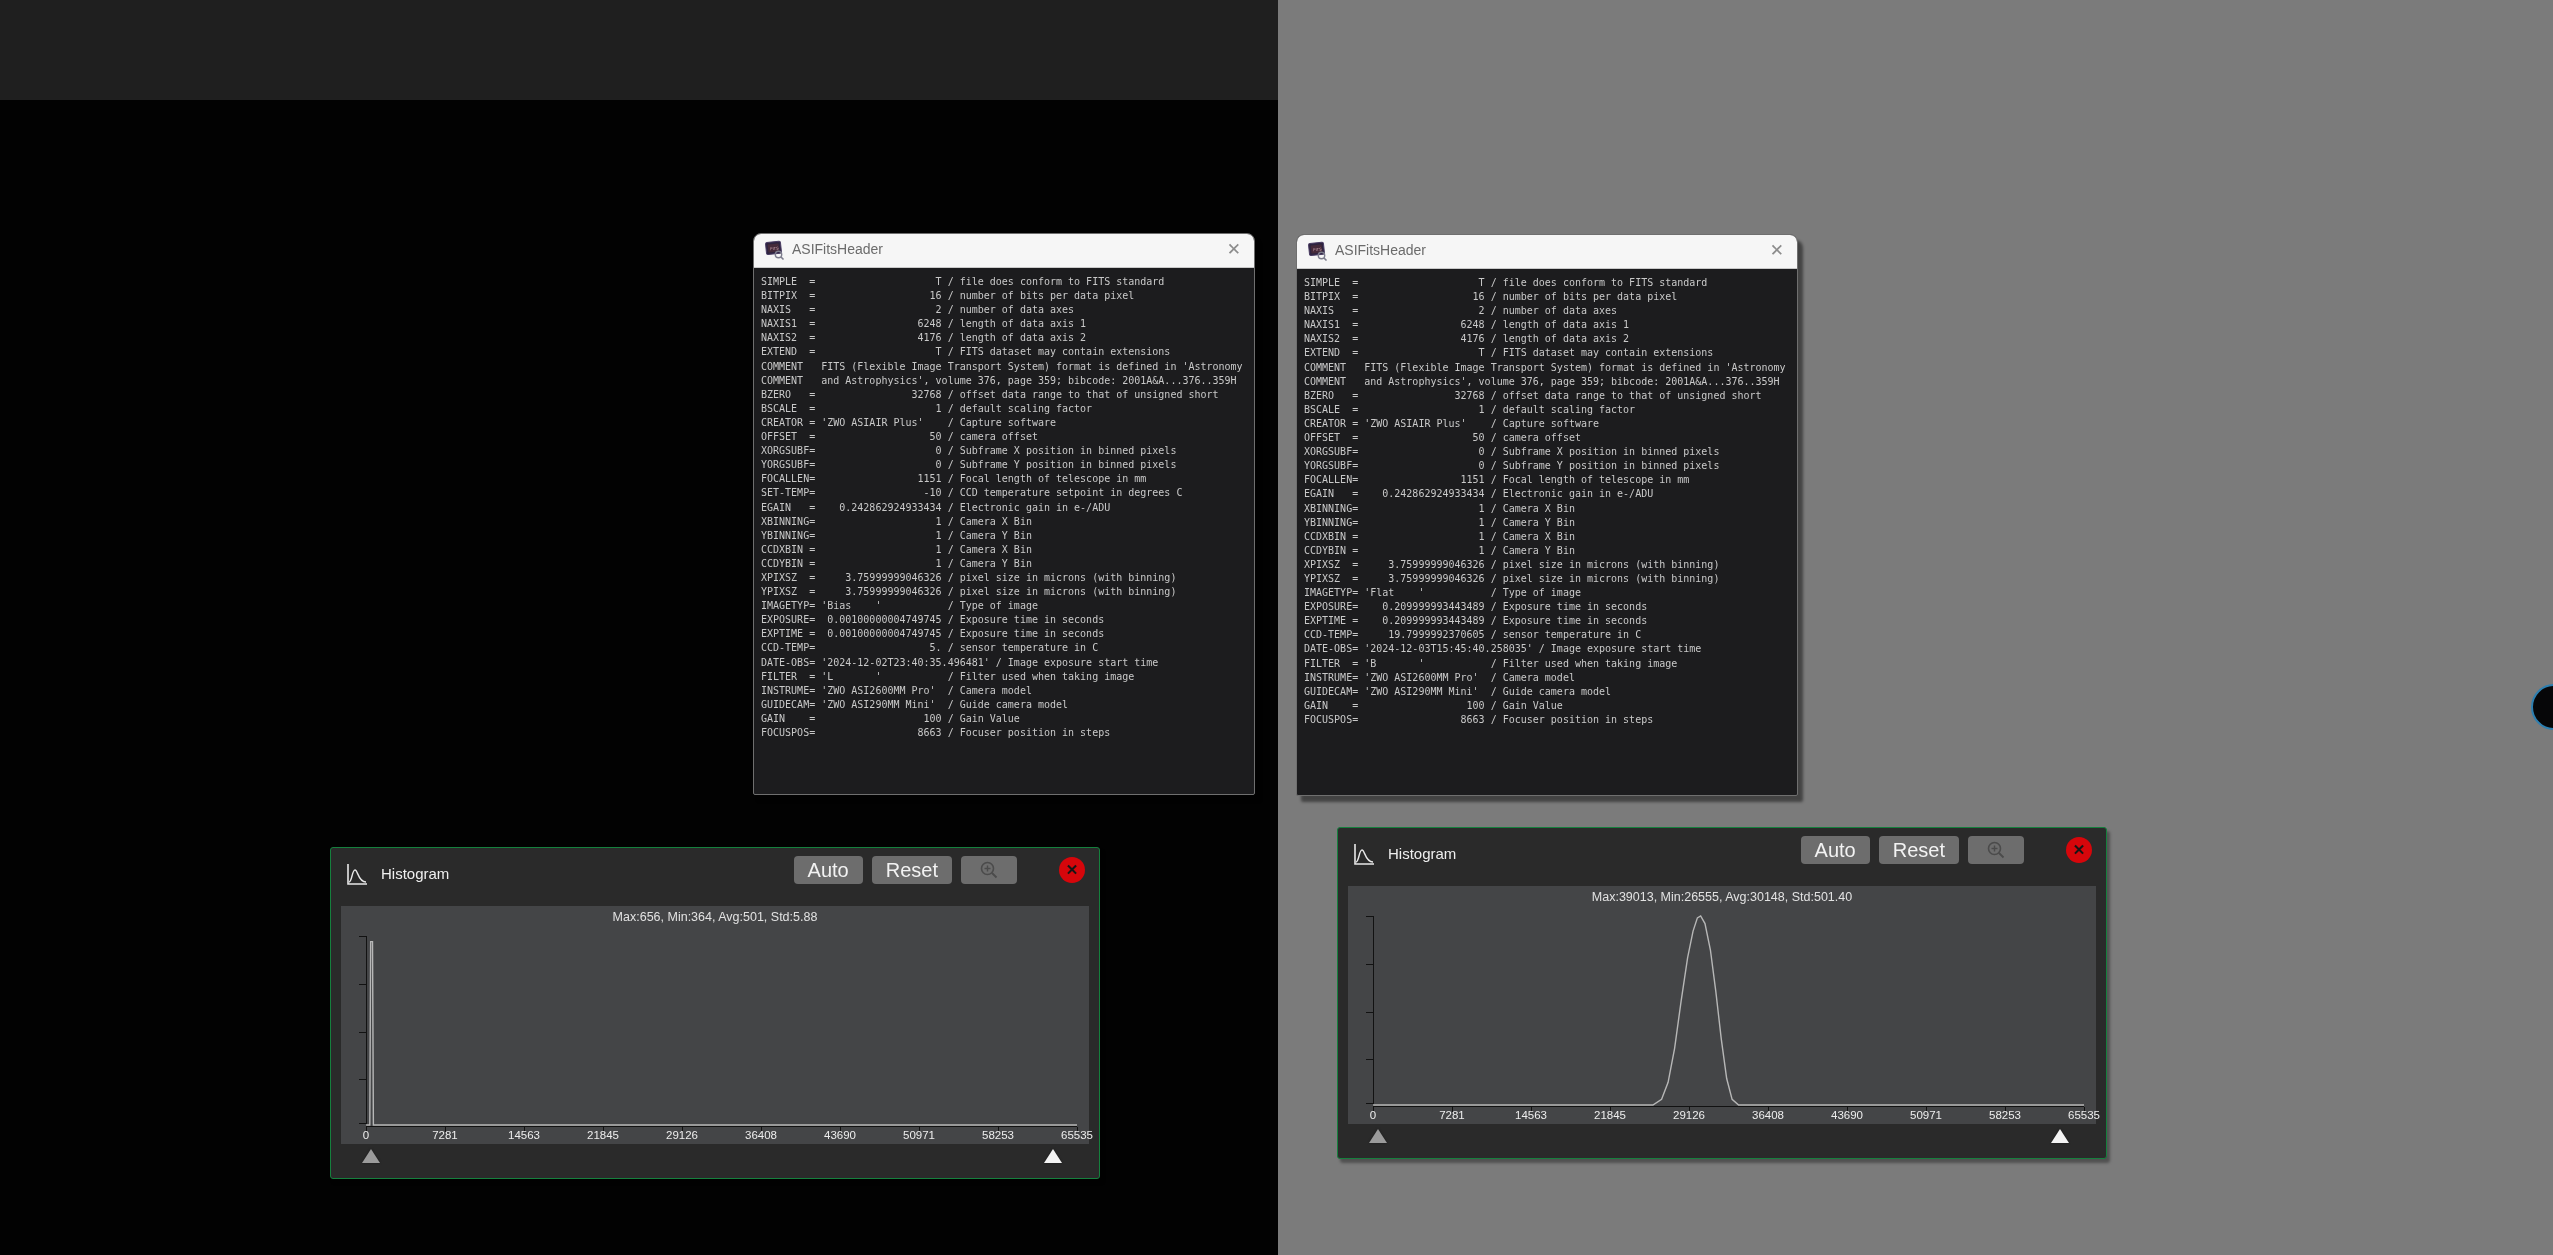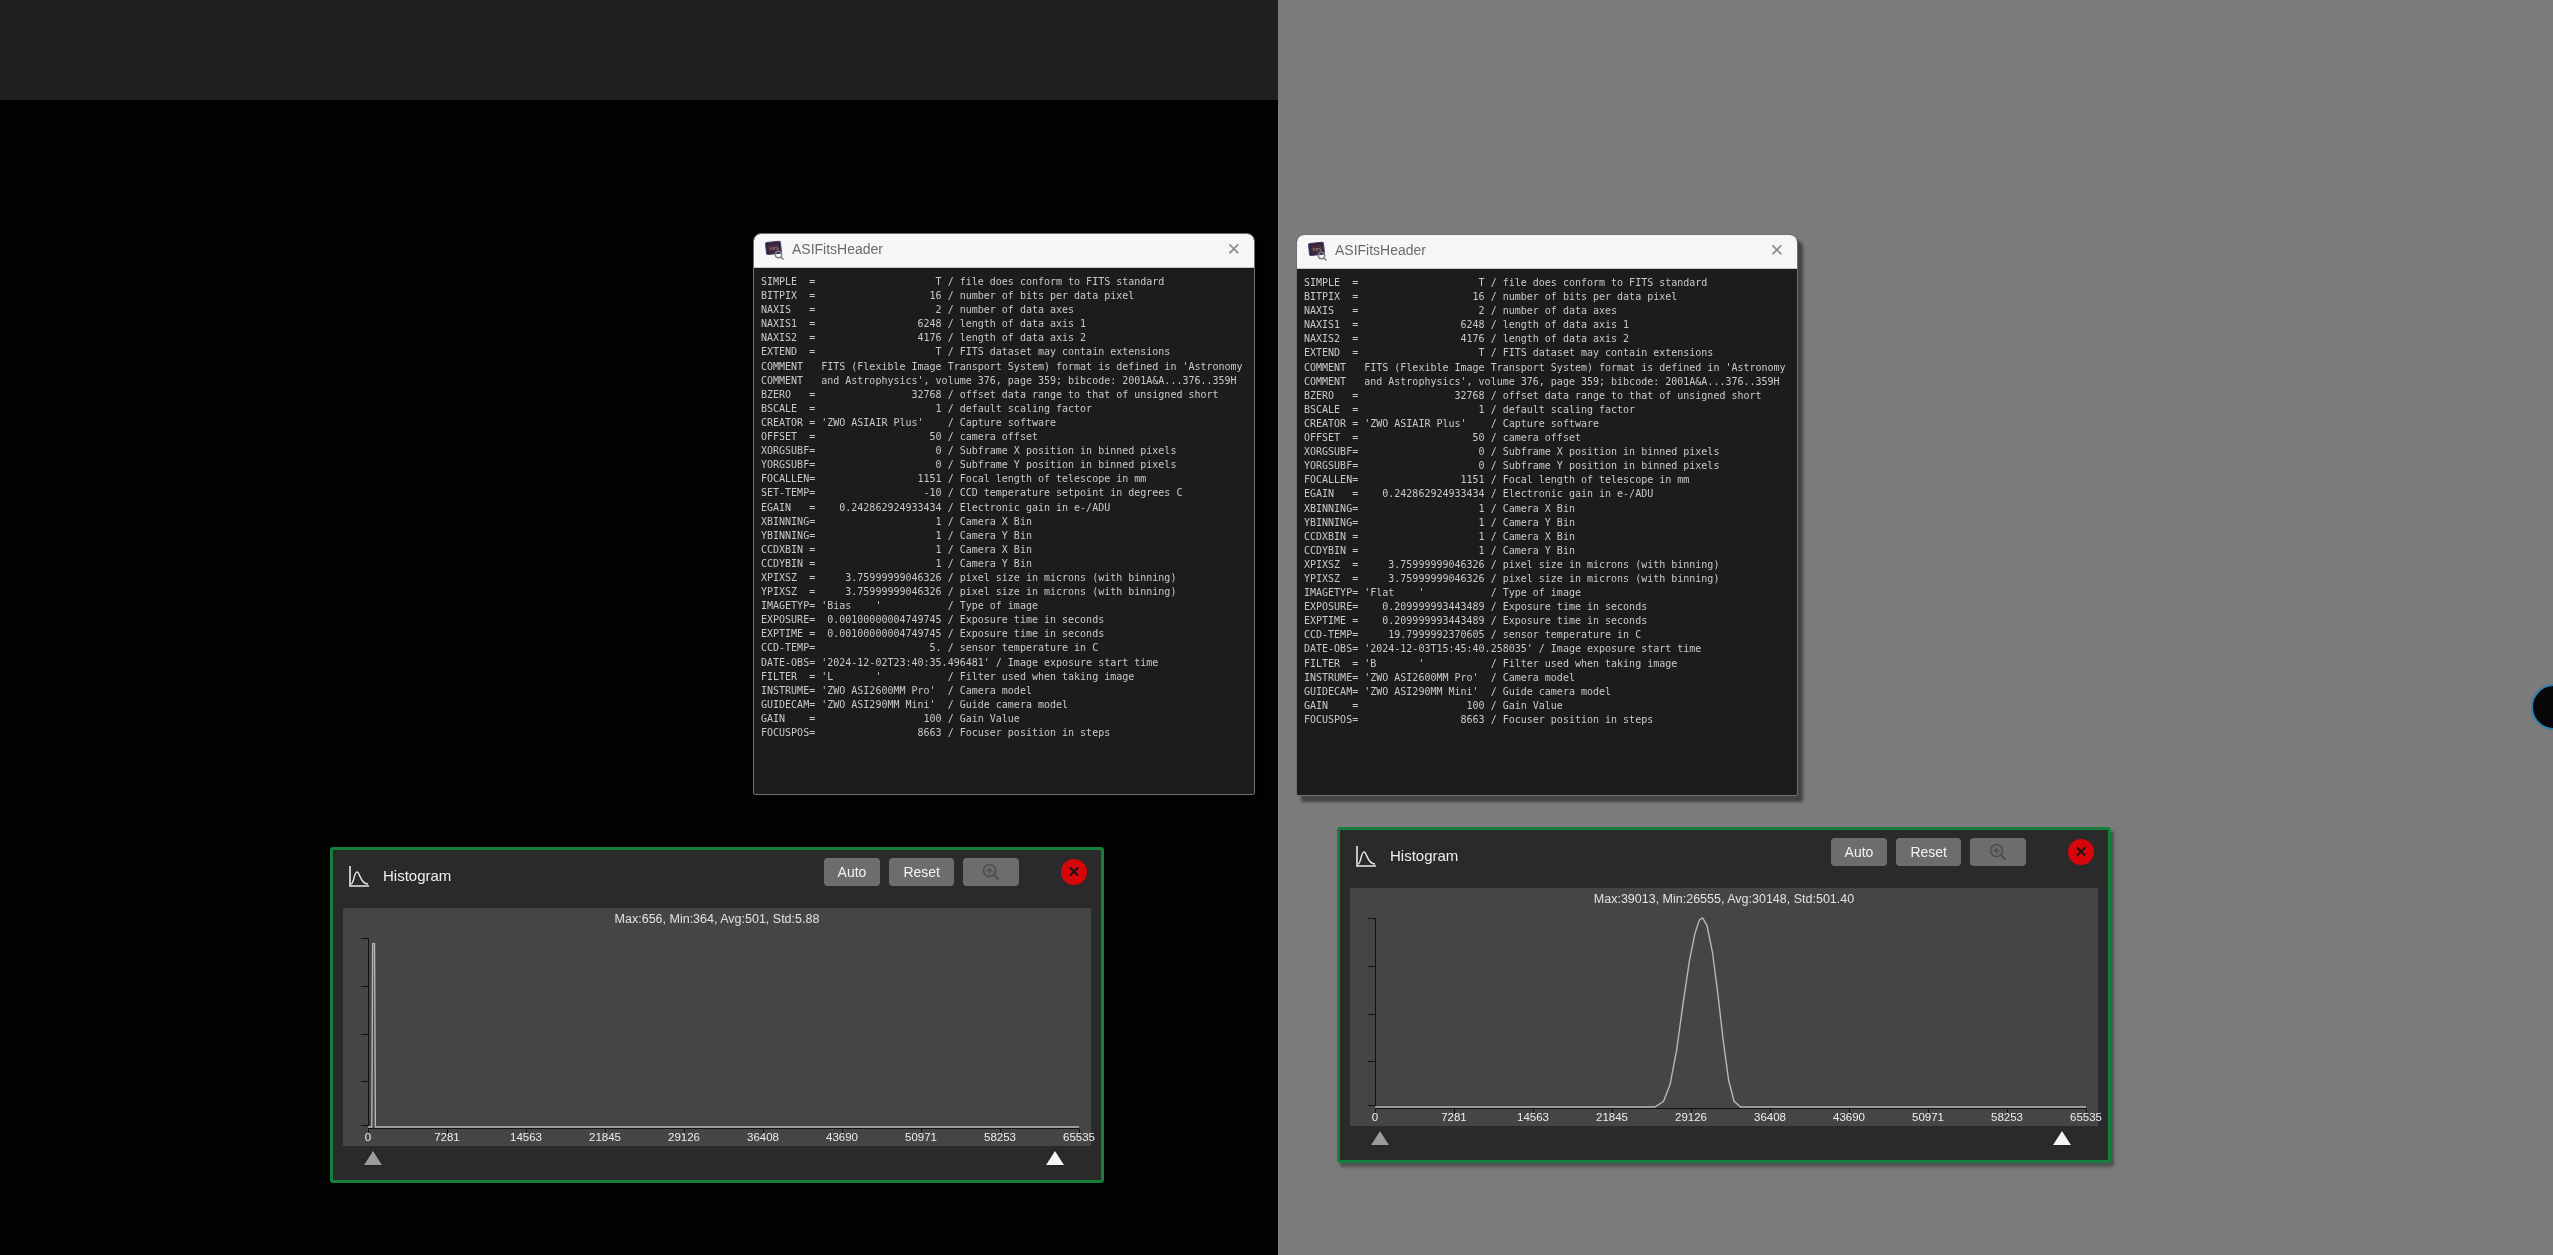--- a/index.html
+++ b/index.html
@@ -22,28 +22,28 @@
           border-bottom:1px solid #c9c9c9;}
   .ficon{position:absolute;left:9px;top:6px;width:22px;height:20px;}
   .ftitle-text{position:absolute;left:38px;top:7px;font-size:14px;color:#6b6b6b;}
   .fclose{position:absolute;right:13px;top:5px;font-size:17px;color:#8c8c8c;cursor:default;}
   pre.fits{margin:0;padding:7px 4px 0 7px;
            font-family:"DejaVu Sans Mono",monospace;font-size:10px;line-height:14.1px;
            color:#c9c9c9;}
 
   
   .hwin{position:absolute;width:768px;height:330px;background:#2a2a2a;
-        border:3px solid #15803d;border-radius:3px;box-shadow:3px 4px 3px rgba(0,0,0,.35);}
+        border:1px solid #15803d;border-radius:3px;box-shadow:3px 4px 3px rgba(0,0,0,.35);}
   #hist1{left:330px;top:847px;}
   #hist2{left:1337px;top:827px;}
   .hticon{position:absolute;left:13px;top:13px;width:27px;height:27px;}
   .htitle-text{position:absolute;left:50px;top:17px;font-size:15px;color:#efefef;}
   .hbtns{position:absolute;top:8px;right:14px;display:flex;align-items:center;}
   .hbtn{height:28px;padding:0 14px;margin-left:9px;background:#6d6d6d;border-radius:4px;
-        color:#f3f3f3;font-size:14px;line-height:28px;cursor:default;}
+        color:#f3f3f3;font-size:20px;line-height:28px;cursor:default;}
   .zoombtn{width:56px;padding:0;display:flex;align-items:center;justify-content:center;}
   .hclose{width:26px;height:26px;margin-left:42px;border-radius:50%;background:#d6060b;
           color:#161616;font-size:15px;font-weight:bold;text-align:center;line-height:25px;}
   .hpanel{position:absolute;left:10px;top:58px;width:748px;height:238px;background:#444547;}
   .hstats{position:absolute;top:4px;left:0;width:100%;text-align:center;
           font-size:12.5px;color:#e2e2e2;}
   .plot{position:absolute;left:25px;top:30px;right:12px;bottom:17px;}
   .plot::before{content:"";position:absolute;left:0;top:0;bottom:0;width:1px;background:#121212;}
   .plot::after{content:"";position:absolute;left:0;right:0;bottom:0;height:1px;background:#121212;}
   .ytk{position:absolute;left:-7px;width:7px;height:1px;background:#121212;}

